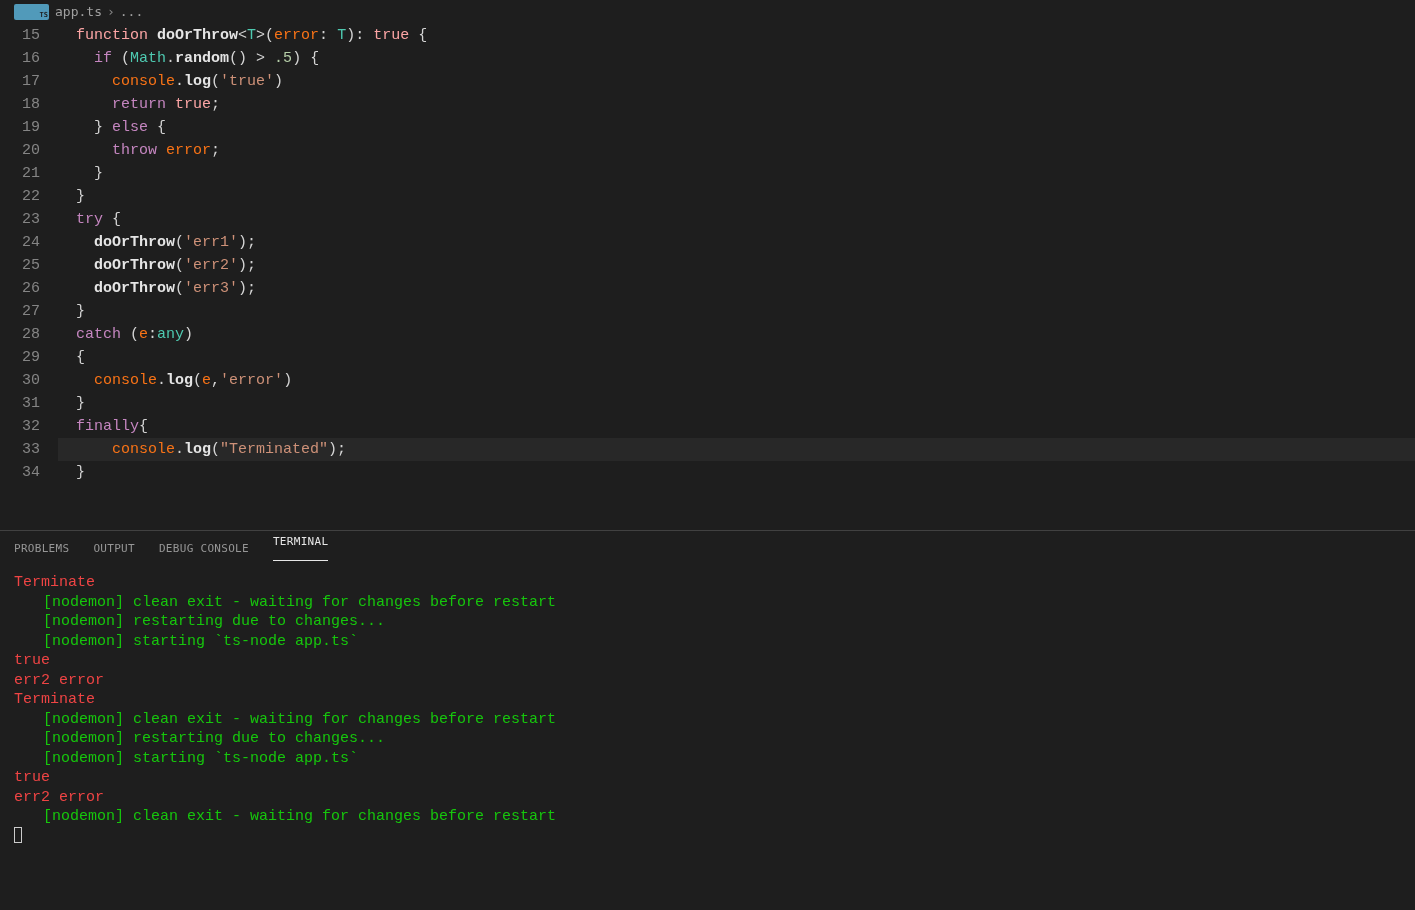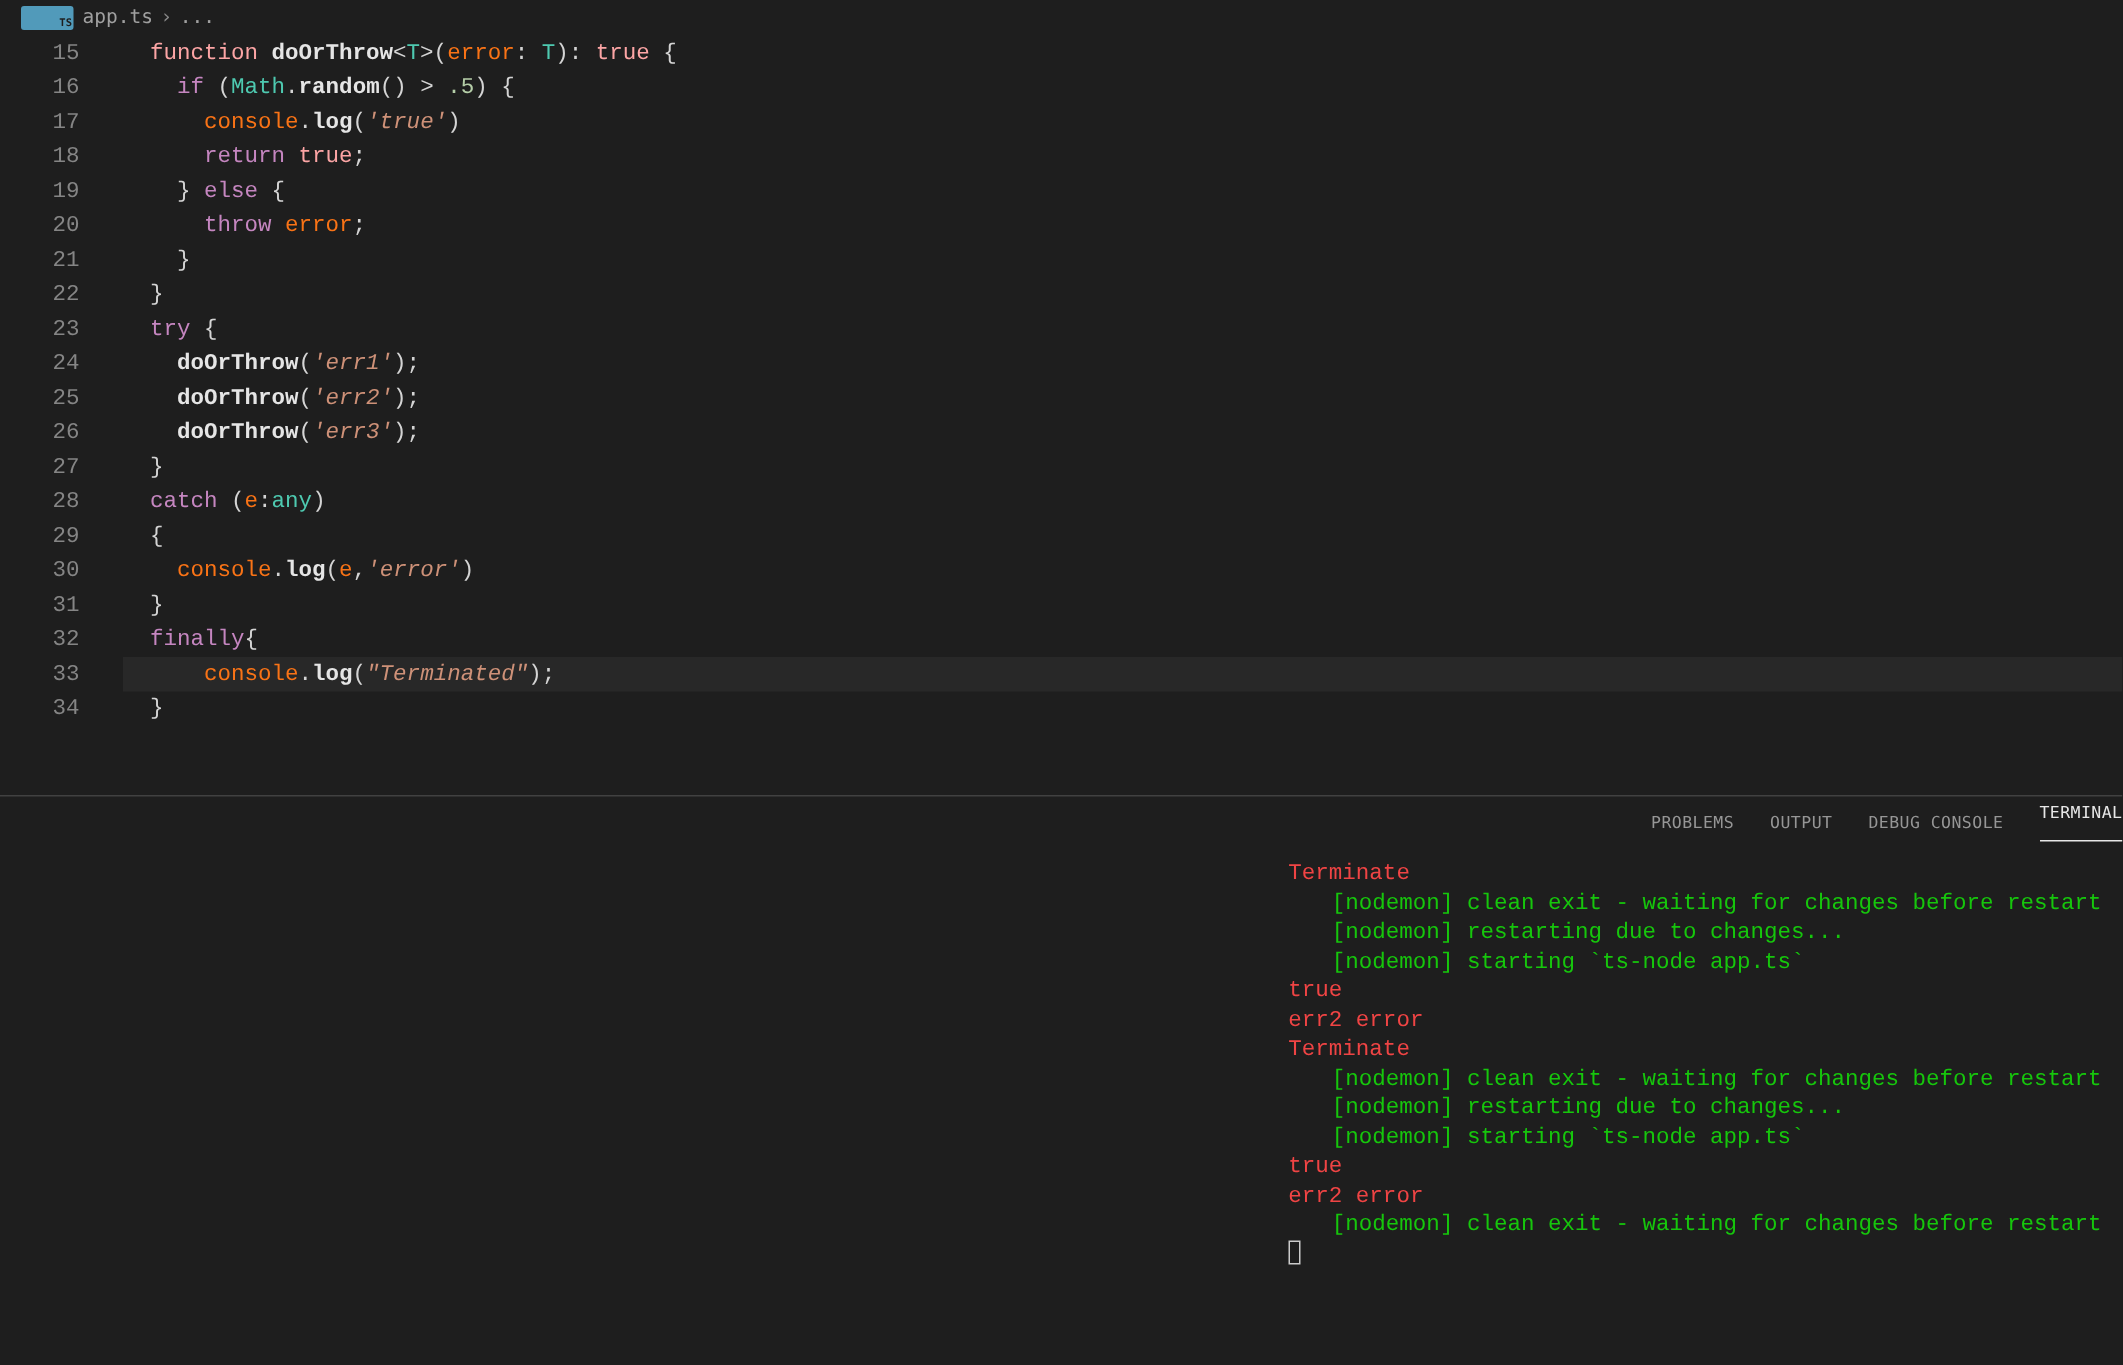--- a/index.html
+++ b/index.html
@@ -44,52 +44,50 @@
 .editor {
   flex: 0 0 506px;
   display: flex;
   font-family: Consolas, "Courier New", monospace;
   font-size: 15px;
   line-height: 23px;
   background: #1e1e1e;
 }
 .gutter {
   width: 58px;
-  text-align: center;
+  text-align: right;
   color: #858585;
   padding-right: 18px;
   user-select: none;
-  margin-left: 24px;
 }
 .gutter div { }
 .code {
   flex: 1;
   white-space: pre;
 }
 .code .line { height: 23px; }
 .code .line.current { background: #282828; }
 
 
 .kw { color: #fca5a5; }       
 .kw2 { color: #c586c0; }      
 .fn { color: #e5e5e5; font-weight: bold; }       
 .cls { color: #4ec9b0; }      
-.str { color: #ce9178; font-style: italic; }      
+.str { color: #ce9178; }      
 .num { color: #b5cea8; }      
 .var { color: #f97316; }      
 .pn  { color: #d4d4d4; }
 
 
 .panel {
   flex: 1;
   border-top: 1px solid #414141;
   display: flex;
   flex-direction: column;
   background: #1e1e1e;
-  align-items: flex-end;
 }
 .tabs {
   display: flex;
   align-items: center;
   height: 34px;
   padding-left: 14px;
   gap: 24px;
   font-size: 11px;
   color: #969696;
 }

